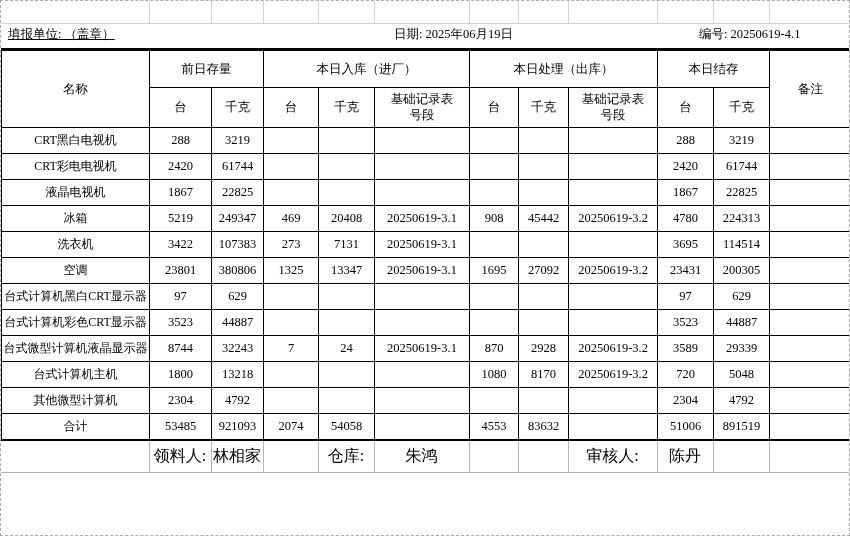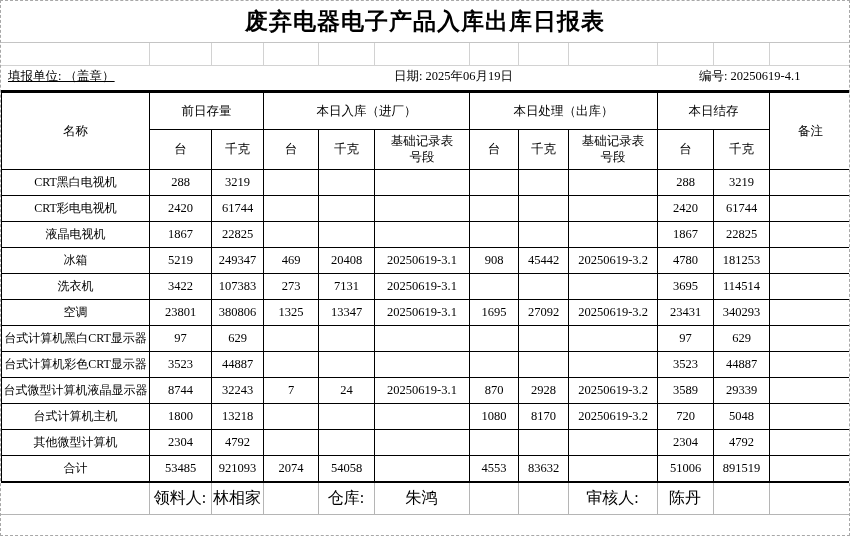--- a/index.html
+++ b/index.html
@@ -43,23 +43,20 @@
     text-align:center; vertical-align:middle; font-size:16px; overflow:hidden;
   }
   table.sig td:first-child{ border-left:none; }
   table.sig td:last-child{ border-right:none; }
 </style>
 </head>
 <body>
 
 <div class="sheet">
 
-  <div class="title-row">
-    <div class="title">废弃电器电子产品入库出库日报表</div>
-  </div>
 
   <div class="pre-header">
     <div class="grid-zone">
         <div class="vgrid" style="left: 148px;"></div>
         <div class="vgrid" style="left: 210px;"></div>
         <div class="vgrid" style="left: 262px;"></div>
         <div class="vgrid" style="left: 317px;"></div>
         <div class="vgrid" style="left: 373px;"></div>
         <div class="vgrid" style="left: 468px;"></div>
         <div class="vgrid" style="left: 517px;"></div>
@@ -160,21 +157,21 @@
           <td>冰箱</td>
           <td>5219</td>
           <td>249347</td>
           <td>469</td>
           <td>20408</td>
           <td>20250619-3.1</td>
           <td>908</td>
           <td>45442</td>
           <td>20250619-3.2</td>
           <td>4780</td>
-          <td>181253</td>
+          <td>224313</td>
           <td></td>
         </tr>
         <tr>
           <td>洗衣机</td>
           <td>3422</td>
           <td>107383</td>
           <td>273</td>
           <td>7131</td>
           <td>20250619-3.1</td>
           <td></td>
@@ -188,21 +185,21 @@
           <td>空调</td>
           <td>23801</td>
           <td>380806</td>
           <td>1325</td>
           <td>13347</td>
           <td>20250619-3.1</td>
           <td>1695</td>
           <td>27092</td>
           <td>20250619-3.2</td>
           <td>23431</td>
-          <td>340293</td>
+          <td>200305</td>
           <td></td>
         </tr>
         <tr>
           <td>台式计算机黑白CRT显示器</td>
           <td>97</td>
           <td>629</td>
           <td></td>
           <td></td>
           <td></td>
           <td></td>

